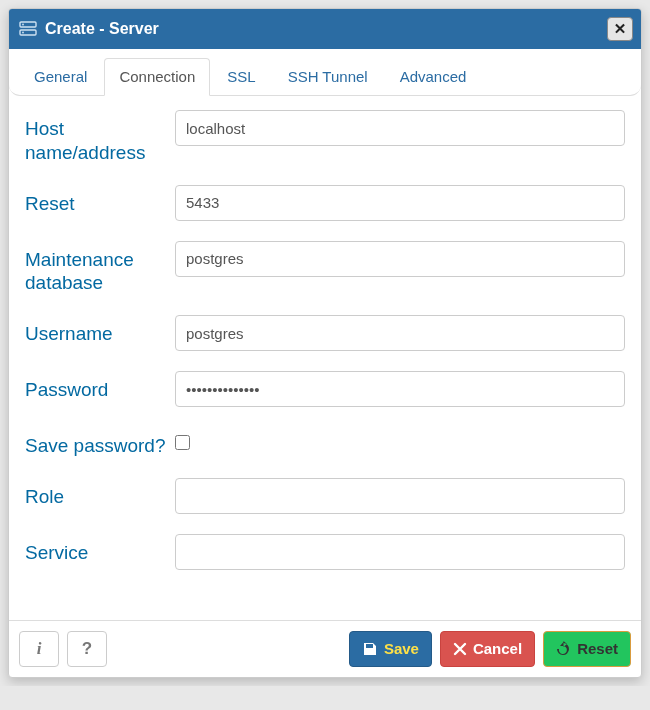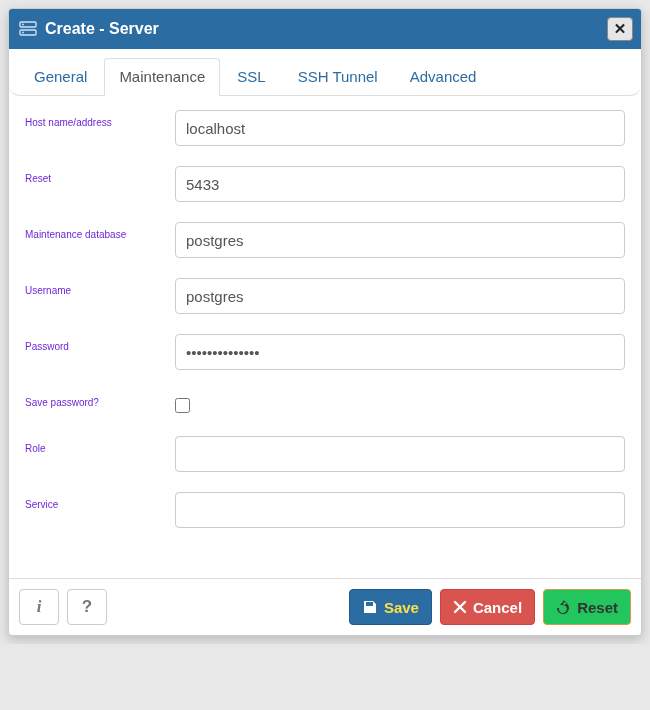--- a/index.html
+++ b/index.html
@@ -72,22 +72,22 @@
       padding: 14px 16px 10px 16px;
     }
     .row {
       display: flex;
       align-items: flex-start;
       margin-bottom: 20px;
     }
     .row .label {
       width: 150px;
       padding-top: 7px;
-      color: #6d28d9;
-      font-size: 10px;
+      color: #0369a1;
+      font-size: 19px;
       line-height: 1.25;
     }
     .row .control { flex: 1; }
     .input {
       width: 100%;
       height: 36px;
       border: 1px solid #ccc;
       border-radius: 4px;
       padding: 6px 10px;
       font-size: 15px;
@@ -141,21 +141,21 @@
       </svg>
     </span>
     <span class="title">Create - Server</span>
     <div class="close-btn">
       <span>✕</span>
     </div>
   </div>
 
   <div class="tabs">
     <div class="tab">General</div>
-    <div class="tab active">Maintenance</div>
+    <div class="tab active">Connection</div>
     <div class="tab">SSL</div>
     <div class="tab">SSH Tunnel</div>
     <div class="tab">Advanced</div>
   </div>
 
   <div class="form">
 
     <div class="row">
       <div class="label">Host name/address</div>
       <div class="control"><input class="input" type="text" value="localhost" style=""></div>

